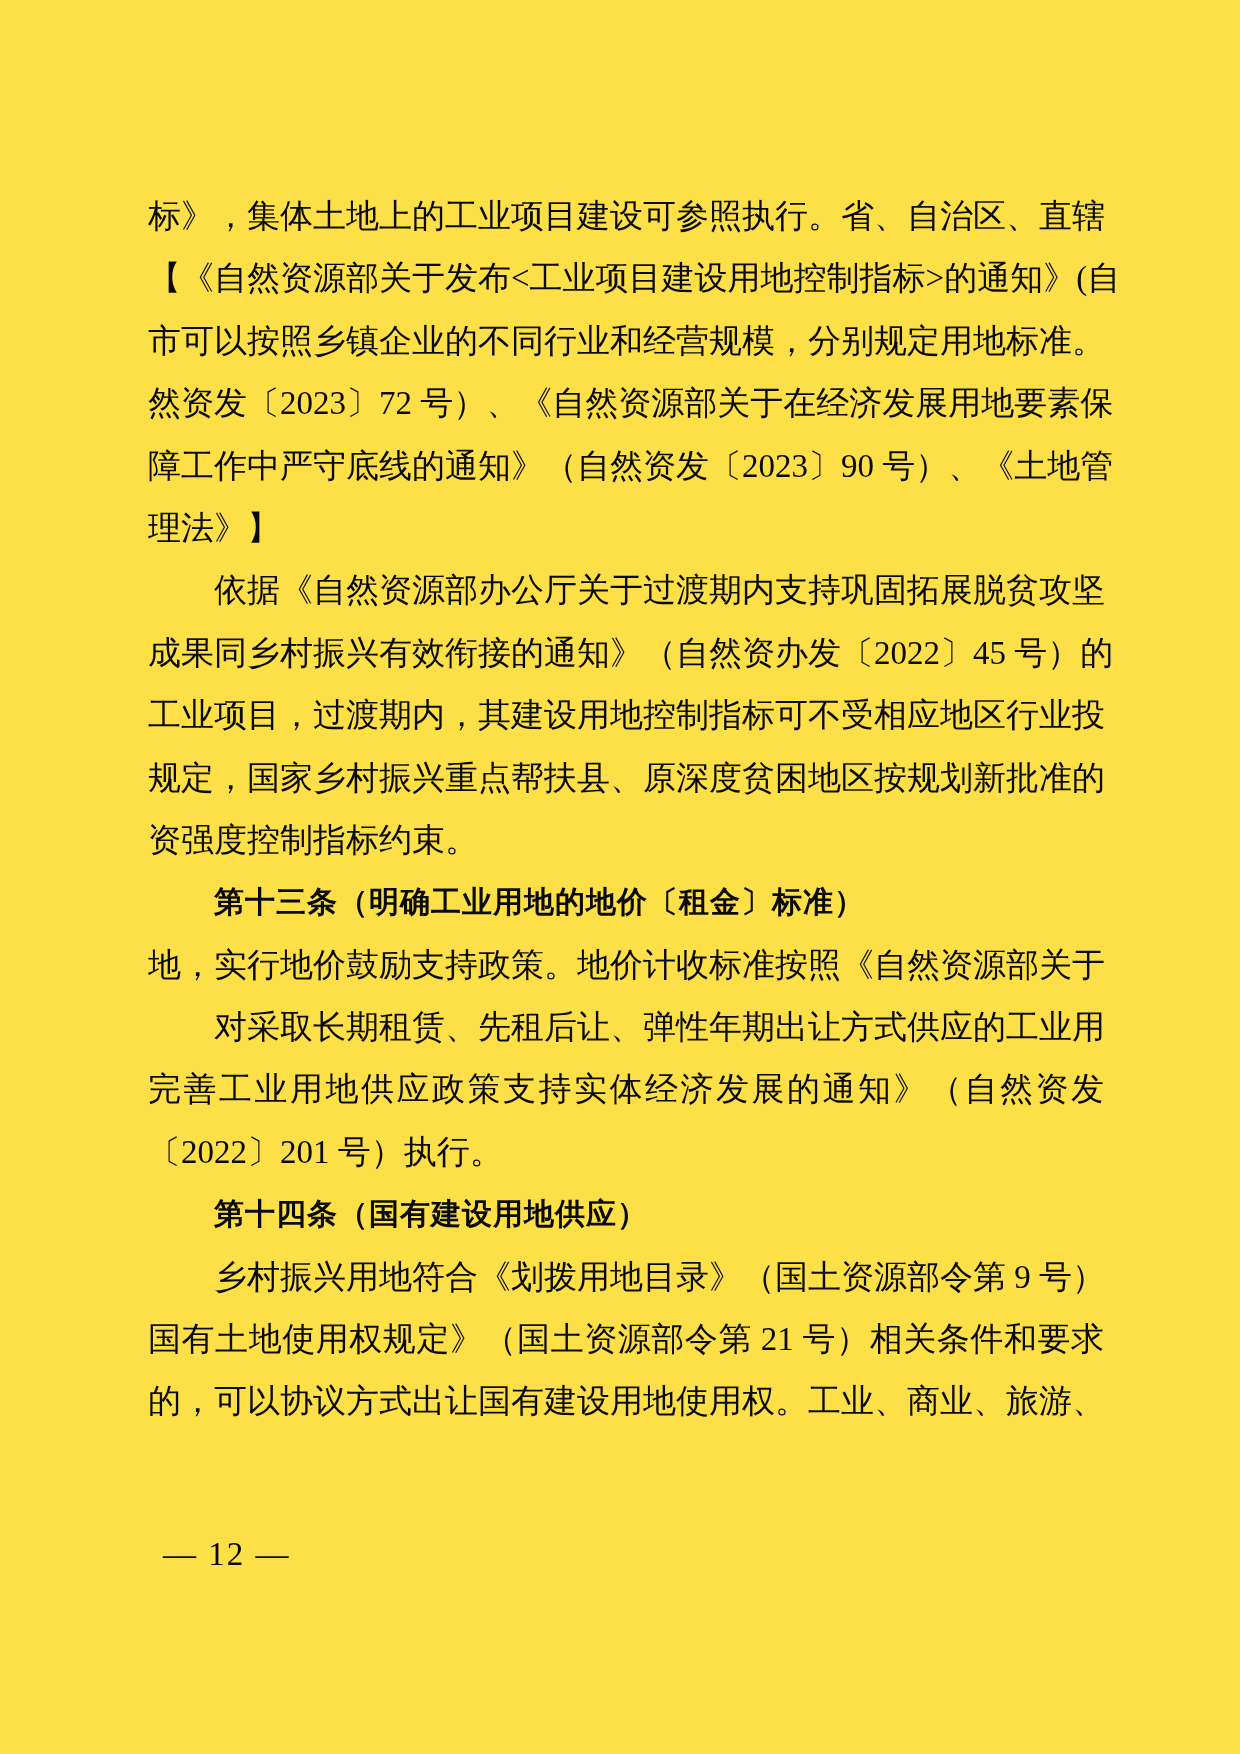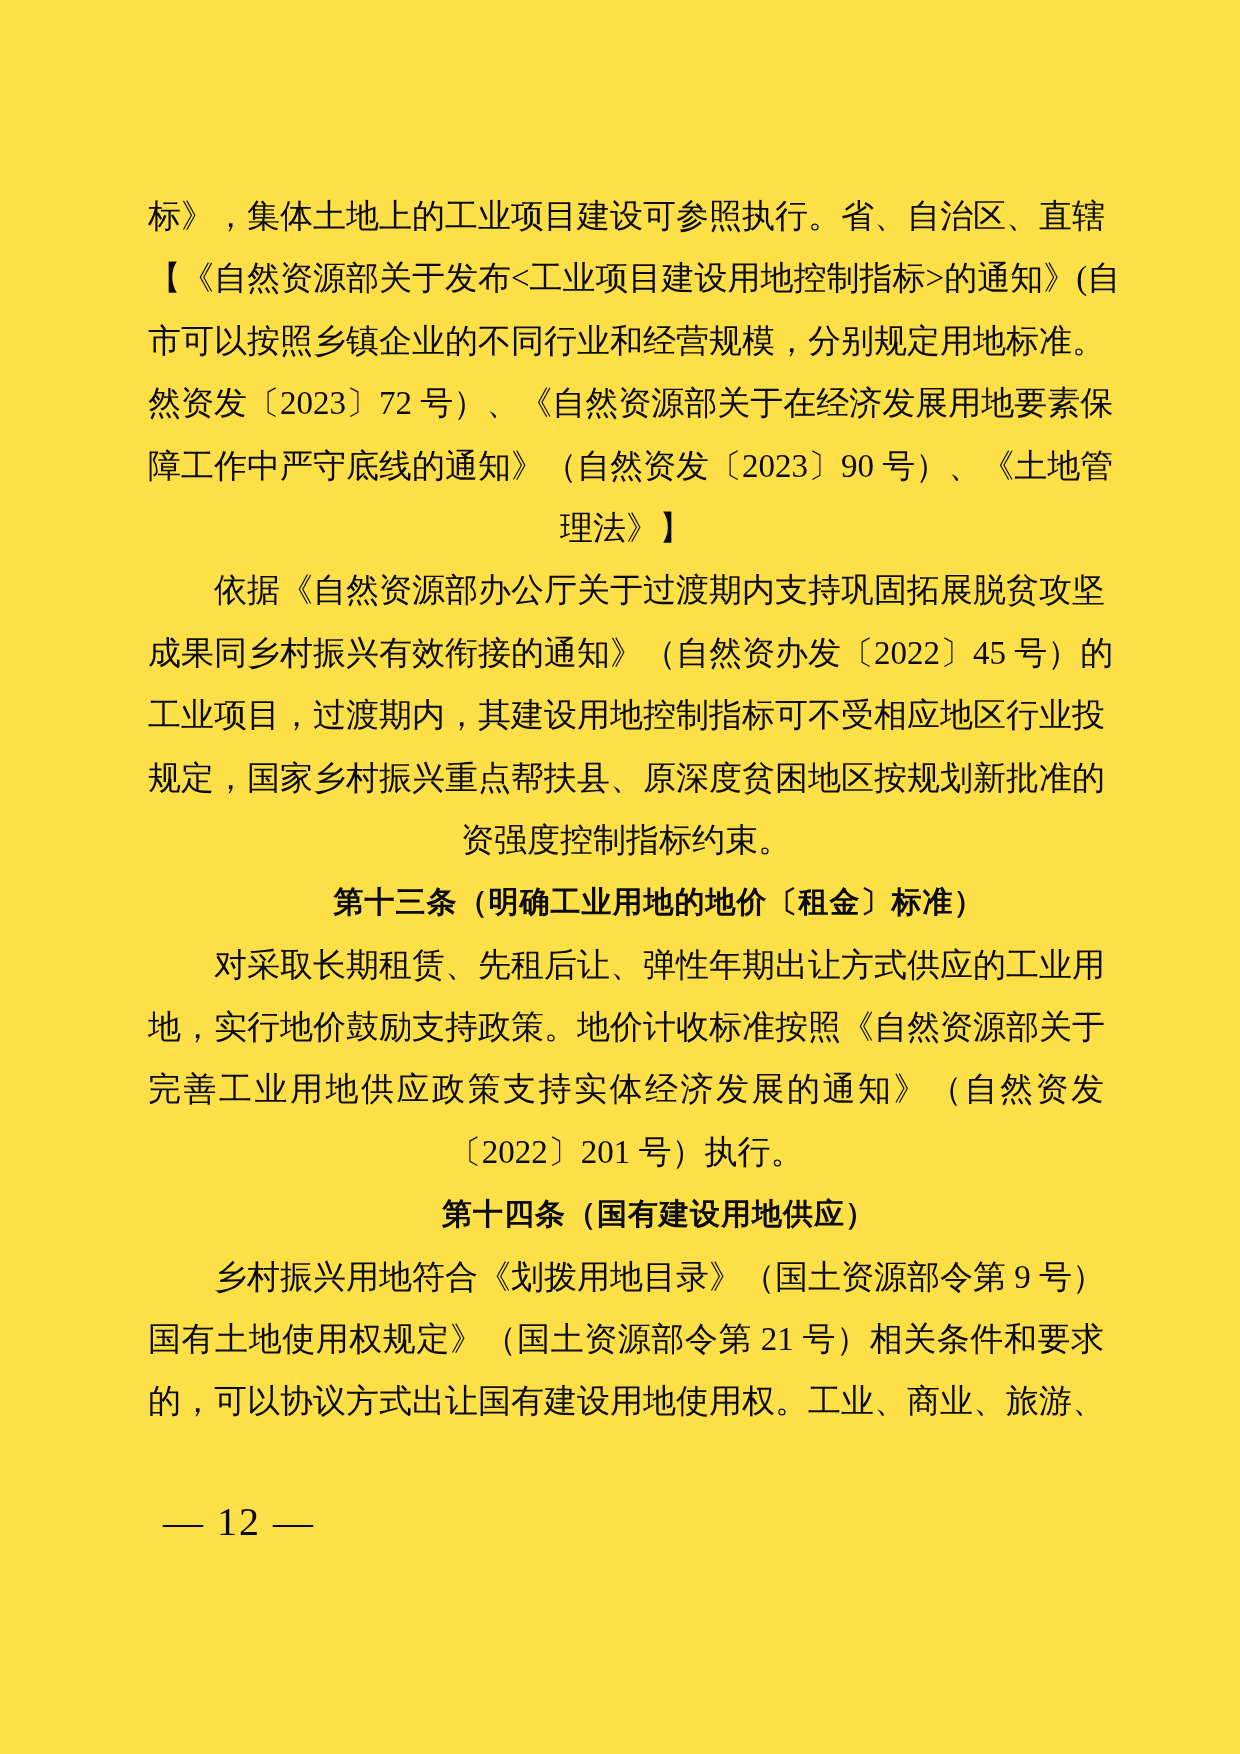--- a/index.html
+++ b/index.html
@@ -21,40 +21,39 @@
     left: 148px;
     top: 185px;
     width: 956px;
   }
   .line {
     font-size: 33px;
     line-height: 62.4px;
     height: 62.4px;
     white-space: nowrap;
     color: #0a0a0a;
-    text-align: center;
   }
   .fill {
     text-align: justify;
     text-align-last: justify;
   }
   .indent {
     text-indent: 66px;
   }
   .heading {
     font-family: "Liberation Sans", "DejaVu Sans", sans-serif;
     font-weight: bold;
     font-size: 30px;
     letter-spacing: 1px;
   }
   .footer {
     position: absolute;
     left: 163px;
-    top: 1500px;
-    font-size: 40px;
+    top: 1532px;
+    font-size: 33px;
     line-height: 44px;
     color: #0a0a0a;
     letter-spacing: 2px;
   }
 </style>
 </head>
 <body>
 
 <div class="page">
 
@@ -75,22 +74,22 @@
       <div class="line fill">工业项目，过渡期内，其建设用地控制指标可不受相应地区行业投</div>
       <div class="line fill">规定，国家乡村振兴重点帮扶县、原深度贫困地区按规划新批准的</div>
       <div class="line">资强度控制指标约束。</div>
     </div>
 
     <div>
       <div class="line heading indent">第十三条（明确工业用地的地价〔租金〕标准）</div>
     </div>
 
     <div>
+      <div class="line fill">地，实行地价鼓励支持政策。地价计收标准按照《自然资源部关于</div>
       <div class="line fill indent">对采取长期租赁、先租后让、弹性年期出让方式供应的工业用</div>
-      <div class="line fill">地，实行地价鼓励支持政策。地价计收标准按照《自然资源部关于</div>
       <div class="line fill">完善工业用地供应政策支持实体经济发展的通知》（自然资发</div>
       <div class="line">〔2022〕201 号）执行。</div>
     </div>
 
     <div>
       <div class="line heading indent">第十四条（国有建设用地供应）</div>
     </div>
 
     <div>
       <div class="line indent">乡村振兴用地符合《划拨用地目录》（国土资源部令第 9 号）</div>

